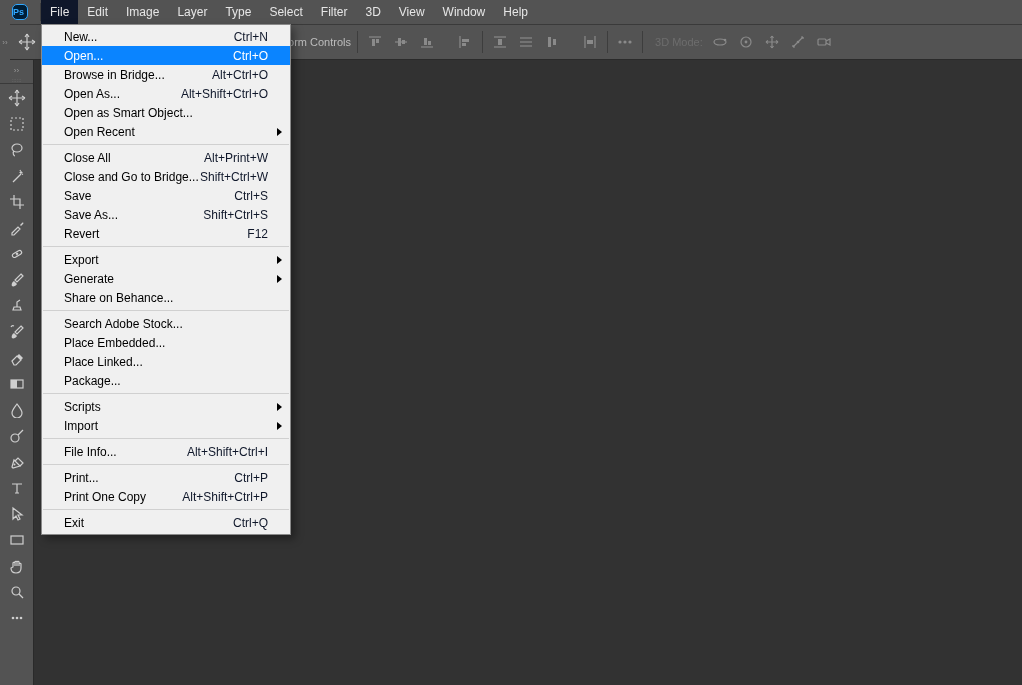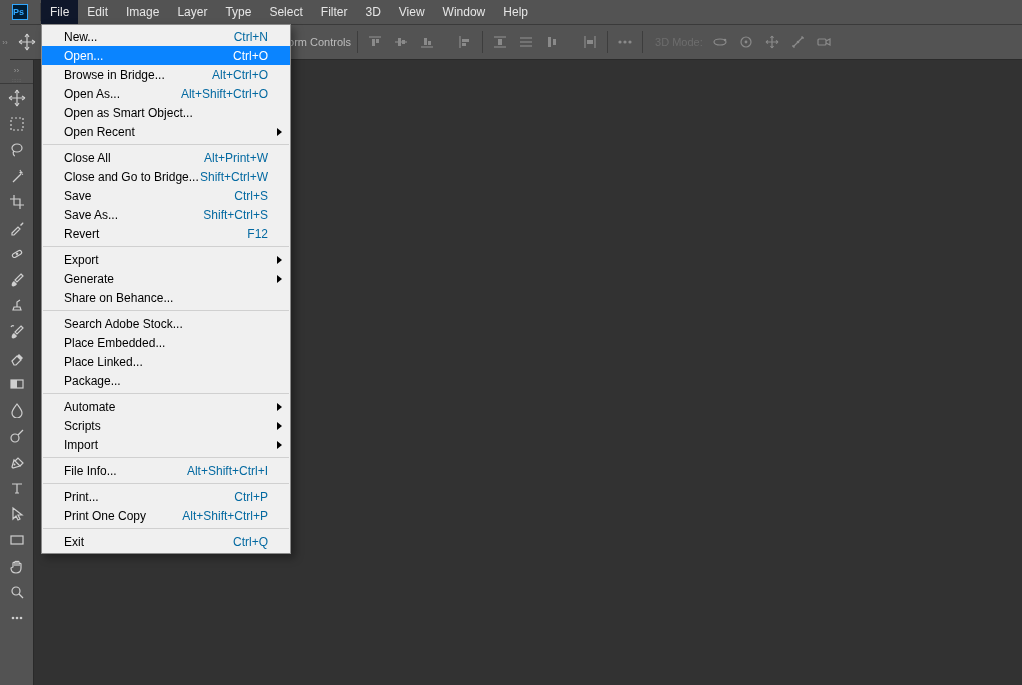--- a/index.html
+++ b/index.html
@@ -2,21 +2,21 @@
 <html><head>
 <meta charset="utf-8">
 <style>
   * { box-sizing: border-box; margin: 0; padding: 0; }
   html, body { width: 1022px; height: 685px; overflow: hidden; font-family: "Segoe UI", Tahoma, sans-serif; }
   body { background: #323232; color: #d8d8d8; font-size: 12px; }
 
   
   .menubar { height: 24px; background: #535353; display: flex; align-items: stretch; }
   .app-logo { width: 40px; display:flex; align-items:center; justify-content:center; }
-  .app-logo span { display:inline-block; width:16px; height:16px; background:#001e36; border:1px solid #31a8ff; color:#31a8ff; font-size:9px; font-weight:bold; text-align:left; line-height:14px; border-radius:0; }
+  .app-logo span { display:inline-block; width:16px; height:16px; background:#001e36; border:1px solid #31a8ff; color:#31a8ff; font-size:9px; font-weight:bold; text-align:left; line-height:14px; border-radius:5px; }
   .menu-item { display:flex; align-items:center; padding:0 9px; color:#e6e6e6; cursor:default; }
   .menu-item.active { background:#0f172a; }
   .menu-sep { width:1px; background:#3f3f3f; margin:3px 0; }
 
   
   .optionsbar { height: 36px; background: #535353; border-top:1px solid #3a3a3a; border-bottom:1px solid #2a2a2a; display:flex; align-items:center; padding-left:0px; }
   .collapse-tab { width:10px; height:36px; background:#535353; display:flex; flex-direction:column; align-items:center; justify-content:center; color:#999; font-size:8px; }
   .opt-tool { width:30px; height:30px; display:flex; align-items:center; justify-content:center; margin-left:2px; background:#535353; }
   .opt-divider { width:1px; height:22px; background:#3d3d3d; margin:0 6px; }
   .opt-label { color:#bdbdbd; font-size:11px; white-space:nowrap; }
@@ -29,21 +29,21 @@
   .dropdown {
     position:absolute; left:41px; top:24px; width:250px;
     background:#f0f0f0; color:#000; border:1px solid #8a8a8a;
     box-shadow: 4px 4px 8px rgba(0,0,0,0.35);
     z-index:100;
     padding:2px 0;
   }
   .dd-item { display:flex; align-items:center; height:19px; padding:0 22px 0 22px; position:relative; font-size:12px; color:#000; }
   .dd-item.highlight { background:#0a84ff; color:#fff; }
   .dd-label { flex:1; }
-  .dd-shortcut { color:#0369a1; }
+  .dd-shortcut { color:#0f172a; }
   .dd-item.highlight .dd-shortcut { color:#fff; }
   .dd-sep { height:1px; background:#d0d0d0; margin:3px 1px; }
   .dd-sub::after { content:""; position:absolute; right:8px; top:50%; transform:translateY(-50%); border-left:5px solid #000; border-top:4px solid transparent; border-bottom:4px solid transparent; }
 
   
   .toolbar {
     position:absolute; left:0; top:60px; width:34px; bottom:0;
     background:#535353; border-right:1px solid #2a2a2a;
     display:flex; flex-direction:column; align-items:center; padding-top:4px;
   }
@@ -273,23 +273,20 @@
       <span class="dd-label">Place Embedded...</span>
     </div>
     <div class="dd-item">
       <span class="dd-label">Place Linked...</span>
     </div>
     <div class="dd-item">
       <span class="dd-label">Package...</span>
     </div>
     <div class="dd-sep"></div>
     <div class="dd-item dd-sub">
-      <span class="dd-label">Automate</span>
-    </div>
-    <div class="dd-item dd-sub">
       <span class="dd-label">Scripts</span>
     </div>
     <div class="dd-item dd-sub">
       <span class="dd-label">Import</span>
     </div>
     <div class="dd-sep"></div>
     <div class="dd-item">
       <span class="dd-label">File Info...</span>
       <span class="dd-shortcut">Alt+Shift+Ctrl+I</span>
     </div>

